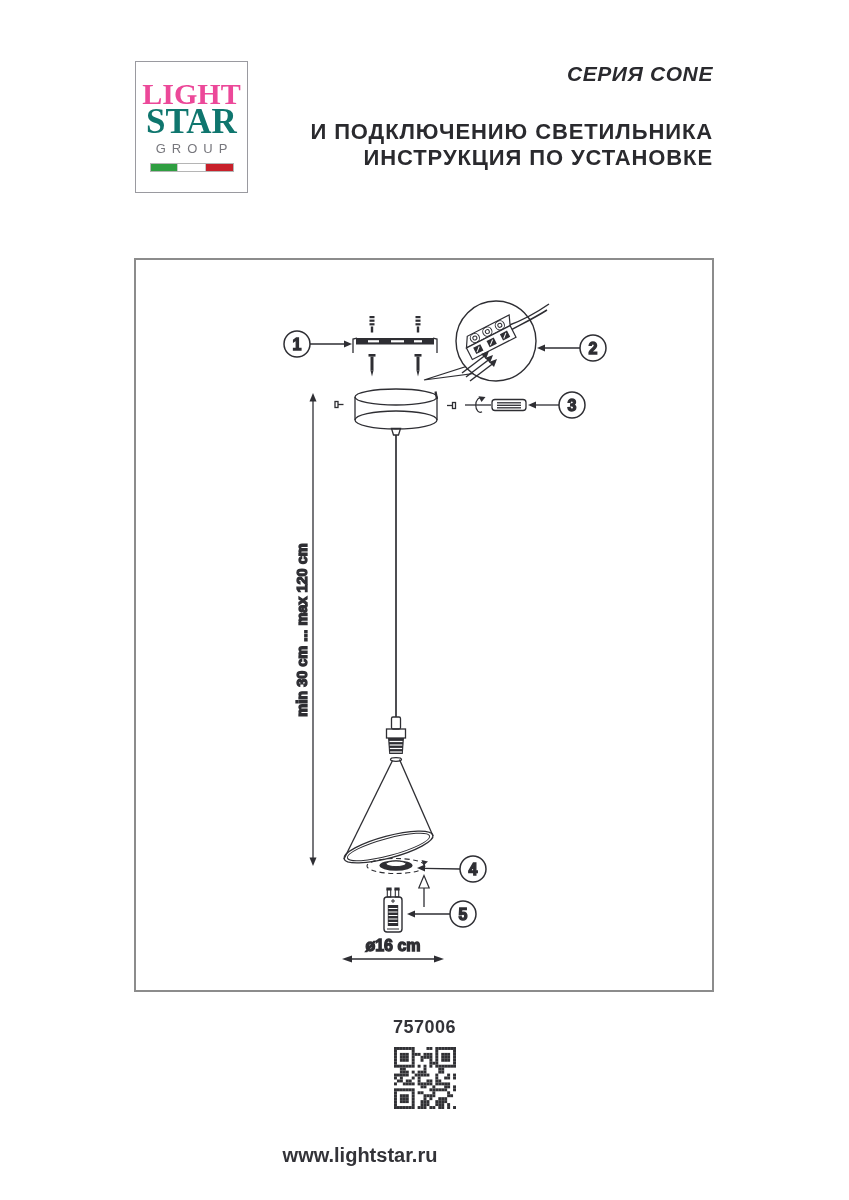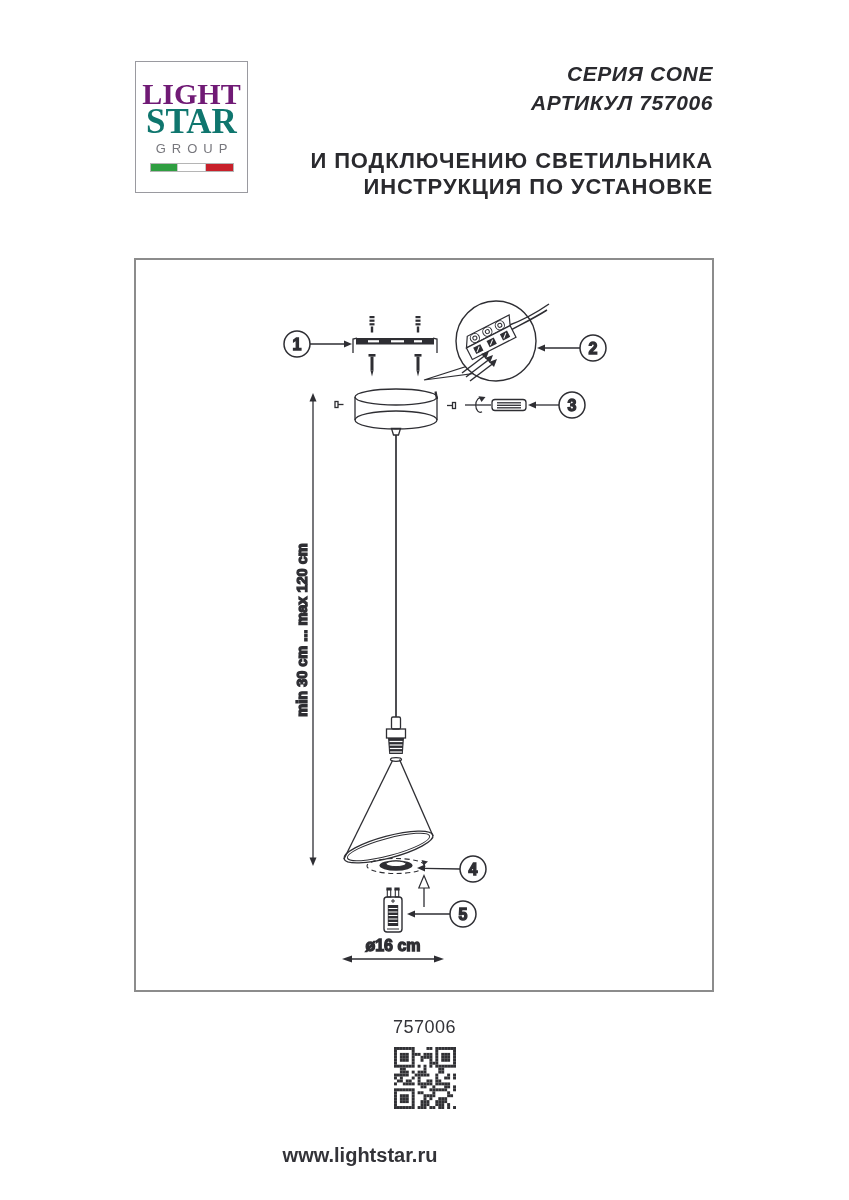--- a/index.html
+++ b/index.html
@@ -5,21 +5,21 @@
   html,body{margin:0;padding:0;background:#fff;}
   body{
     width:849px;height:1200px;position:relative;overflow:hidden;
     font-family:"Liberation Sans",sans-serif;color:var(--text,#2a2a2e);
   }
   
   .logo-box{position:absolute;left:135px;top:61px;width:113px;height:132px;
     border:1px solid #9a9aa0;box-sizing:border-box;background:#fff;}
   .logo-inner{padding-top:18px;text-align:center;}
   .logo-light{font-family:"Liberation Serif",serif;font-weight:700;font-size:30px;
-    line-height:27px;color:#701a75;letter-spacing:0;}
+    line-height:27px;color:#ec4899;letter-spacing:0;}
   .logo-star{font-family:"Liberation Serif",serif;font-weight:700;font-size:35px;
     line-height:30px;color:#0f766e;}
   .logo-group{font-size:13px;color:#77777d;letter-spacing:6px;margin-top:4px;text-indent:6px;}
   .flag{width:82px;height:7px;margin:7px auto 0;border:1px solid #b5b5b5;display:flex;box-sizing:content-box;}
   .flag span{flex:1;}
   .flag .fg{background:var(--flag-green,#2f9e41);}
   .flag .fw{background:#fff;border-left:1px solid #c9c9c9;border-right:1px solid #c9c9c9;}
   .flag .fr{background:var(--flag-red,#c8202a);}
   
   .header-right{position:absolute;top:59px;right:136px;text-align:right;}
@@ -28,21 +28,21 @@
   .hr-gap{height:31px;}
   
   .diagram-box{position:absolute;left:134px;top:258px;width:580px;height:734px;
     border:2px solid var(--box-border,#8c8c8c);box-sizing:border-box;background:#fff;}
   .diagram-box svg{position:absolute;left:-1px;top:-1px;}
   .ink{stroke:var(--line,#2e2e33);}
   .fdark{fill:var(--line,#2e2e33);stroke:none;}
   .dtext{fill:var(--line,#2e2e33);font-family:"Liberation Sans",sans-serif;font-weight:700;}
   
   .footer-article{position:absolute;left:0;top:1017px;width:849px;text-align:center;
-    font-size:18px;font-weight:400;letter-spacing:0.5px;color:#333338;}
+    font-size:18px;font-weight:700;letter-spacing:0.5px;color:#333338;}
   .qr-wrap{position:absolute;left:394px;top:1047px;width:62px;height:62px;}
   .footer-site{position:absolute;left:0;top:1144px;width:720px;text-align:center;
     font-size:20px;font-weight:700;color:#333338;}
 </style>
 </head>
 <body>
 
 <div class="logo-box">
   <div class="logo-inner">
     <div class="logo-light">LIGHT</div>
@@ -51,21 +51,20 @@
     <div class="flag">
       <span class="fg"></span>
       <span class="fw"></span>
       <span class="fr"></span>
     </div>
   </div>
 </div>
 
 <div class="header-right">
   <div class="hr-series">СЕРИЯ CONE</div>
-  <div class="hr-article">АРТИКУЛ 757006</div>
   <div class="hr-gap"></div>
   <div class="hr-title">И ПОДКЛЮЧЕНИЮ СВЕТИЛЬНИКА</div>
   <div class="hr-title">ИНСТРУКЦИЯ ПО УСТАНОВКЕ</div>
 </div>
 
 <div class="diagram-box">
 <svg width="580" height="734" viewBox="0 0 580 734">
   <g class="ink" fill="none" stroke-width="1.3">
 
     <g>

